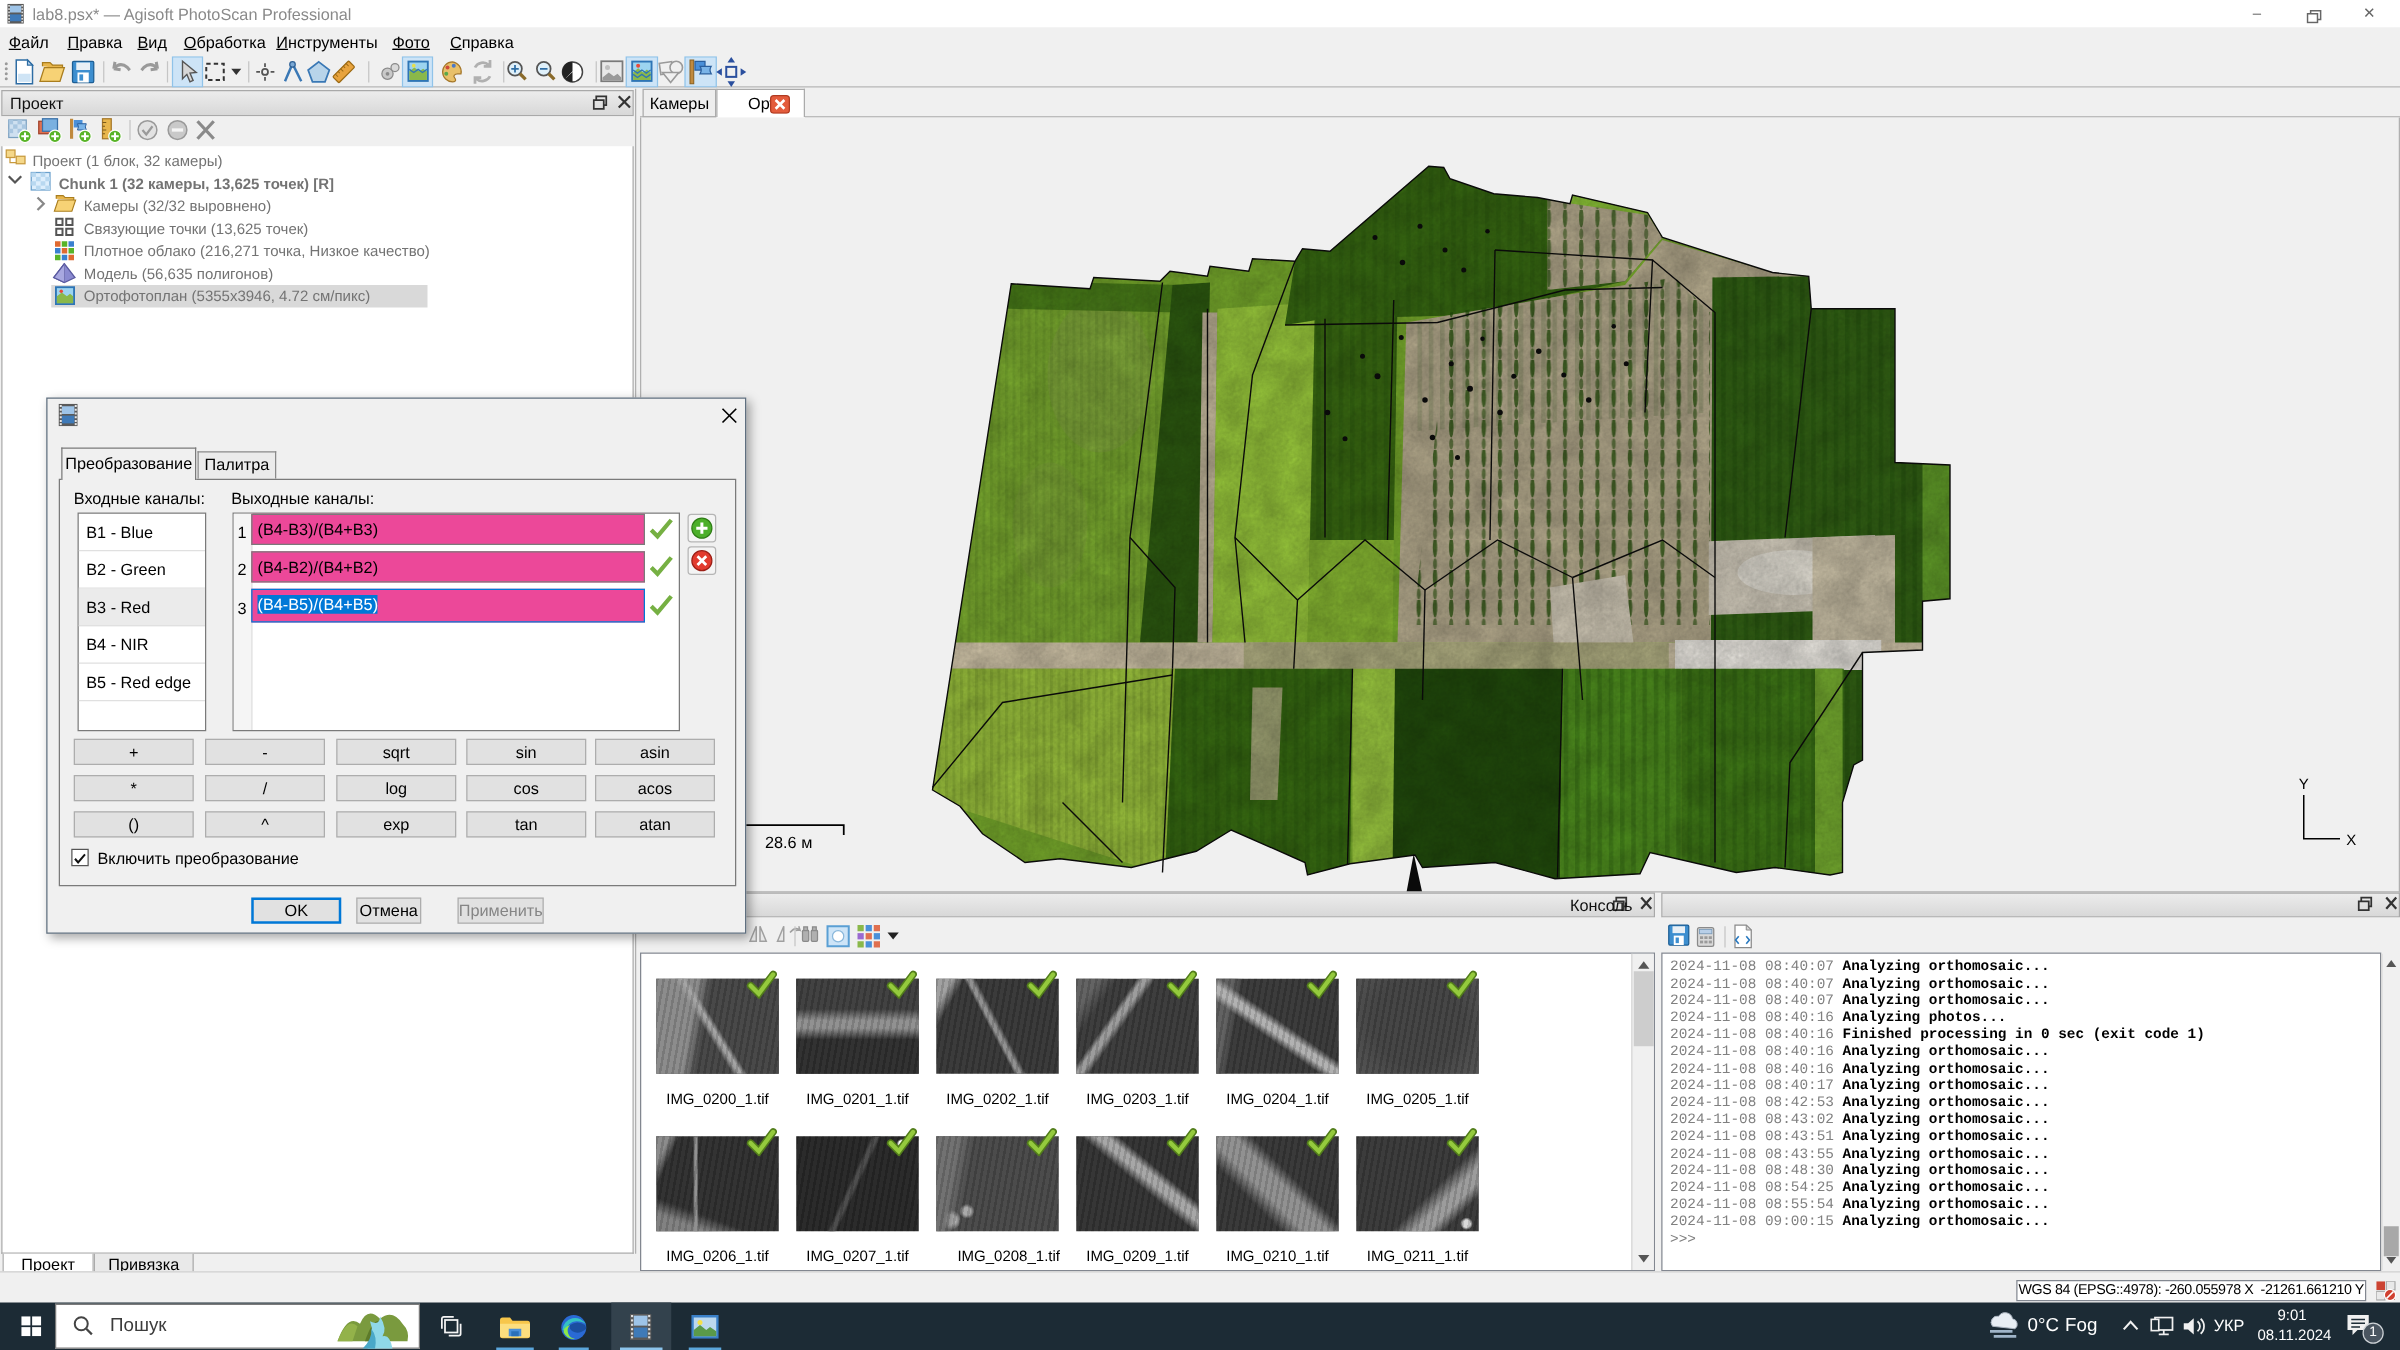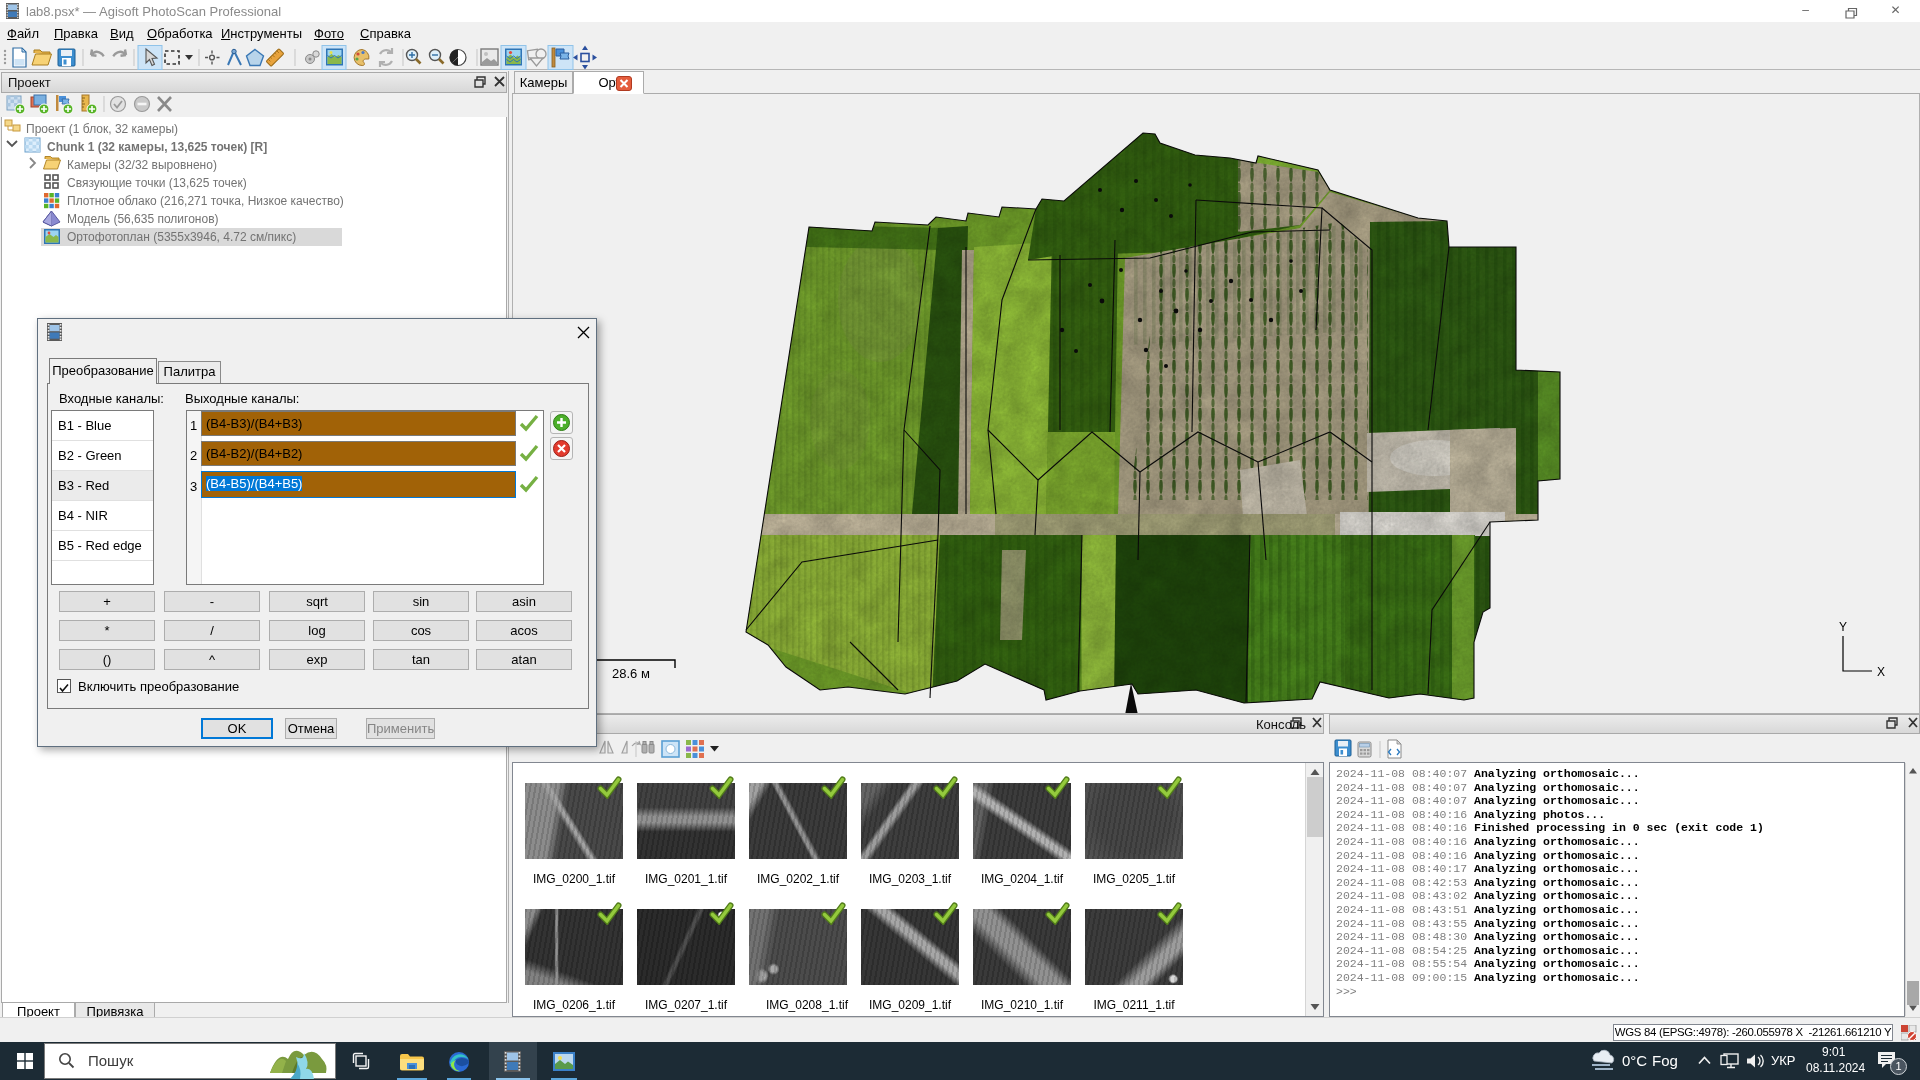--- a/index.html
+++ b/index.html
@@ -63,21 +63,21 @@
   #searchbox { left:44px; top:1043px; width:292px; height:36px; background:#ffffff; border:1px solid #7a7a7a; }
   .tb-txt { position:absolute; color:#ffffff; font-size:15px; }
 
   
   #dialog { left:37px; top:318px; width:560px; height:429px; background:#f0f0f0; border:1px solid #5f6f7f; box-shadow:3px 3px 8px rgba(0,0,0,0.35); }
   #dlg-title { position:absolute; left:0; top:0; width:100%; height:26px; background:#ffffff; }
   #dlg-title span { position:absolute; left:29px; top:6px; font-size:13px; color:#000; }
   .dtab { position:absolute; font-size:13px; text-align:center; }
   .lbox { position:absolute; background:#fff; border:1px solid #7a7a7a; }
   .obtn { position:absolute; width:96px; height:21px; background:#e1e1e1; border:1px solid #adadad; font-size:13px; text-align:center; line-height:19px; }
-  .field { position:absolute; height:25px; background:#a16207; border:1px solid #7a7a7a; font-size:13px; line-height:23px; padding-left:4px; }
+  .field { position:absolute; height:25px; background:#ec4899; border:1px solid #7a7a7a; font-size:13px; line-height:23px; padding-left:4px; }
 </style>
 </head>
 <body>
 
 <div id="titlebar" class="abs"></div>
 <svg class="abs" style="left:5px;top:3px;" width="15" height="16" viewBox="0 0 15 16">
     <rect x="1" y="0" width="13" height="16" fill="#5a5a5a"></rect>
     <rect x="3" y="1.5" width="9" height="5.5" fill="#9ec4e8"></rect>
     <rect x="3" y="8.5" width="9" height="5.5" fill="#3f7ab8"></rect>
     <g fill="#ddd">
@@ -835,21 +835,21 @@
     <path d="M2 2 L13 13 M13 2 L2 13" stroke="#000" stroke-width="1.3"></path>
   </svg>
 
   <div class="dtab" style="left:11px; top:39px; width:108px; height:26px; background:#f0f0f0; border:1px solid #7a7a7a; border-bottom:none; line-height:24px; z-index:3;">Преобразование</div>
   <div class="dtab" style="left:120px; top:42px; width:63px; height:22px; background:#ebebeb; border:1px solid #8a8a8a; border-bottom:none; line-height:20px;">Палитра</div>
   <div style="position:absolute; left:9px; top:64px; width:542px; height:326px; border:1px solid #7a7a7a; background:#f0f0f0; z-index:2;"></div>
 
   <div style="position:absolute; left:21px; top:72px; font-size:13px; z-index:4;">Входные каналы:</div>
   <div style="position:absolute; left:147px; top:72px; font-size:13px; z-index:4;">Выходные каналы:</div>
 
-  <div class="lbox" style="left:13px; top:91px; width:103px; height:175px; z-index:4;">
+  <div class="lbox" style="left:24px; top:91px; width:103px; height:175px; z-index:4;">
     <div style="position:absolute;left:0;top:0;width:100%;height:30px;border-bottom:1px solid #e0e0e0;font-size:13px;line-height:29px;padding-left:6px;">B1 - Blue</div>
     <div style="position:absolute;left:0;top:30px;width:100%;height:30px;border-bottom:1px solid #e0e0e0;font-size:13px;line-height:29px;padding-left:6px;">B2 - Green</div>
     <div style="position:absolute;left:0;top:60px;width:100%;height:30px;border-bottom:1px solid #e0e0e0;font-size:13px;line-height:29px;padding-left:6px;background:#ebebeb;">B3 - Red</div>
     <div style="position:absolute;left:0;top:90px;width:100%;height:30px;border-bottom:1px solid #e0e0e0;font-size:13px;line-height:29px;padding-left:6px;">B4 - NIR</div>
     <div style="position:absolute;left:0;top:120px;width:100%;height:30px;border-bottom:1px solid #e0e0e0;font-size:13px;line-height:29px;padding-left:6px;">B5 - Red edge</div>
   </div>
 
   <div class="lbox" style="left:148px; top:91px; width:358px; height:175px; z-index:4;">
     <div style="position:absolute;left:0;top:0;width:15px;height:100%;background:#f5f5f5;border-right:1px solid #e0e0e0;"></div>
     <div style="position:absolute;left:3px;top:7px;font-size:13px;">1</div>

